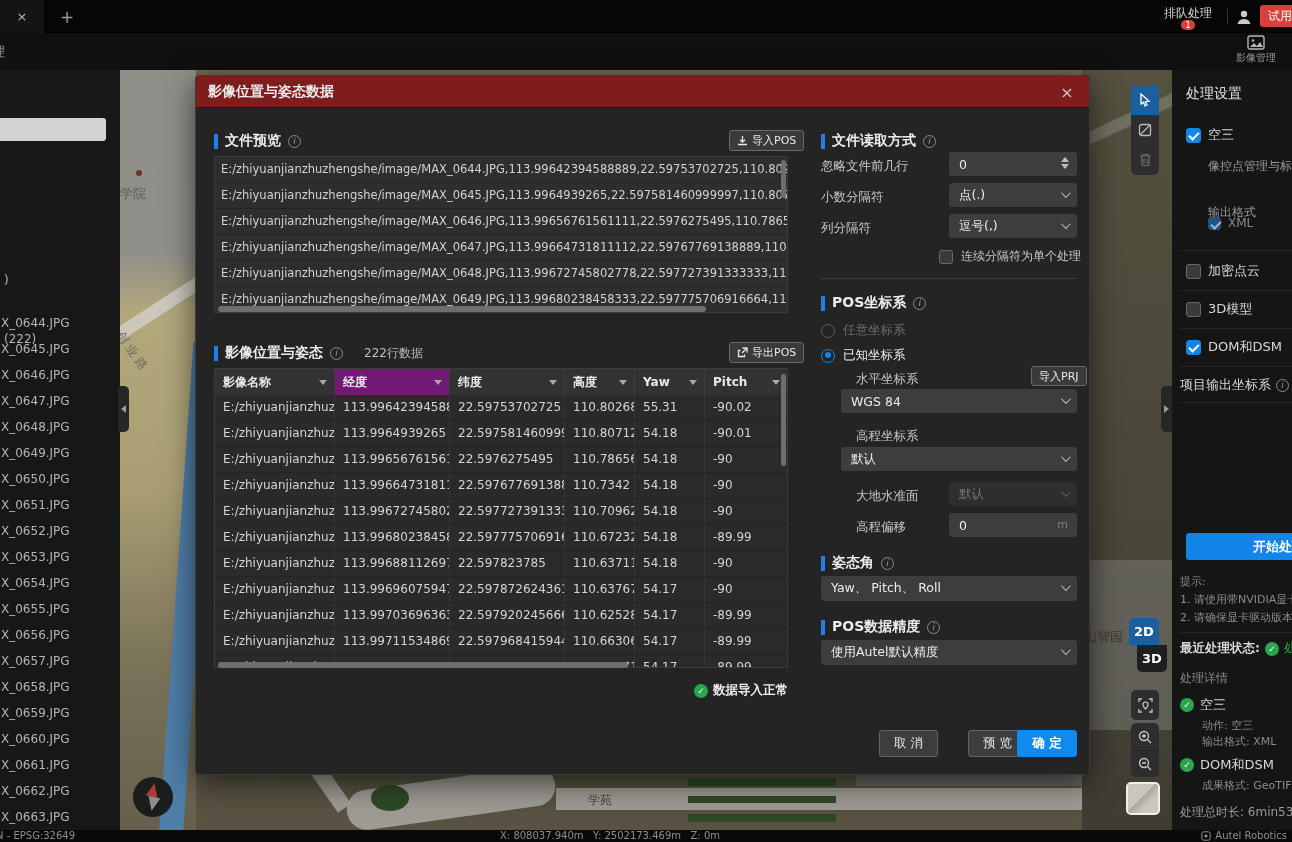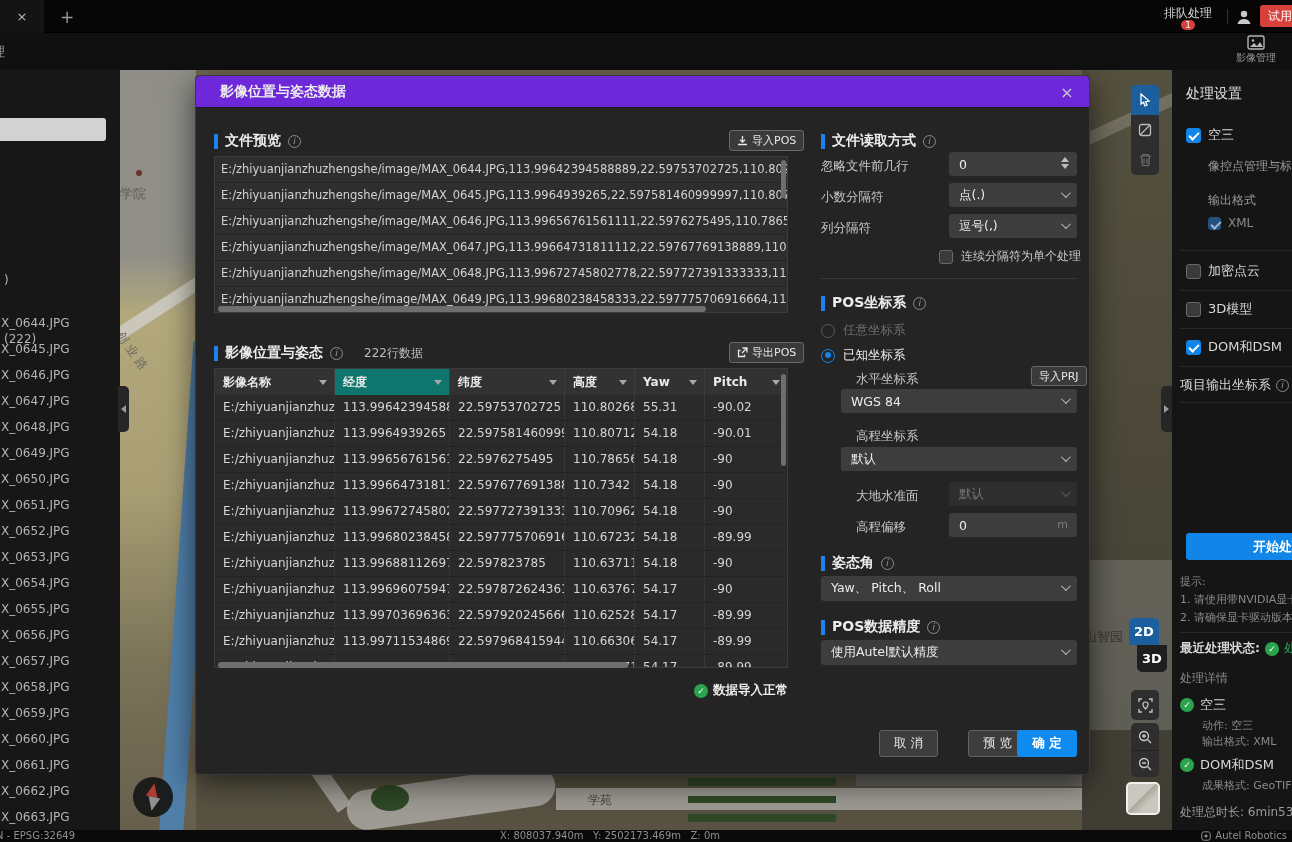--- a/index.html
+++ b/index.html
@@ -73,22 +73,22 @@
     font-size:13px;font-weight:bold;display:flex;align-items:center;justify-content:center;}
   .rp-dim{color:#8a8a8a;font-size:11px;white-space:nowrap;position:absolute;left:14px;}
   .gcheck{width:14px;height:14px;border-radius:50%;background:#2aa44d;color:#fff;font-size:9px;display:inline-flex;
     align-items:center;justify-content:center;flex:none;}
   .gcheck::after{content:"✓";}
   
   .statusbar{position:absolute;left:0;top:830px;width:1292px;height:12px;background:#0a0a0a;color:#8f8f8f;font-size:10px;}
   
   .modal{position:absolute;left:195px;top:75px;width:895px;height:700px;background:#242424;border:1px solid #3a3a3a;
     border-radius:4px;box-shadow:0 8px 30px rgba(0,0,0,.6);}
-  .mhead{position:absolute;left:0;top:0;width:100%;height:32px;background:#6d28d9;border-bottom:1px solid #1b1b1b;
-    border-radius:4px 4px 0 0;display:flex;align-items:center;padding:0 24px;}
+  .mhead{position:absolute;left:0;top:0;width:100%;height:32px;background:#7f1d1d;border-bottom:1px solid #1b1b1b;
+    border-radius:4px 4px 0 0;display:flex;align-items:center;padding:0 12px;}
   .mtitle{font-size:14px;font-weight:bold;color:#ececec;}
   .mclose{position:absolute;right:12px;top:6px;width:20px;height:20px;color:#c5c5c5;font-size:16px;
     display:flex;align-items:center;justify-content:center;}
   .sechead{position:absolute;display:flex;align-items:center;gap:7px;}
   .marker{width:4px;height:15px;background:#1f80f0;flex:none;}
   .sectitle{font-size:14px;font-weight:bold;color:#ececec;}
   .info{width:13px;height:13px;border:1px solid #8b8b8b;border-radius:50%;color:#9a9a9a;font-size:9px;
     display:inline-flex;align-items:center;justify-content:center;flex:none;}
   .info::after{content:"i";font-style:italic;}
   .posbtn{position:absolute;height:21px;background:#3a3a3a;border:1px solid #6a6a6a;border-radius:3px;color:#e8e8e8;
@@ -300,21 +300,21 @@
   <div style="position:absolute;left:0;top:0;width:34px;height:33px;background:linear-gradient(135deg,#c9c7bf 40%,#a9a599 41%,#c9c7bf 60%);"></div>
 </div>
 
 <div class="rpanel">
   <div class="rp-title">处理设置</div>
   <div class="rp-row" style="top:56px;">
     <span class="cbx on"></span>
     <span>空三</span>
   </div>
   <div class="rp-sub" style="top:88px;">像控点管理与标记</div>
-  <div class="rp-sub" style="top:122px;">输出格式</div>
+  <div class="rp-sub" style="top:134px;">输出格式</div>
   <div class="rp-row" style="left:36px;top:146px;color:#8a8a8a;font-size:12px;">
     <span class="cbx dim" style="width:13px;height:13px;"></span>
     <span>XML</span>
   </div>
   <div class="rp-div" style="top:180px;"></div>
   <div class="rp-row" style="top:192px;">
     <span class="cbx"></span>
     <span>加密点云</span>
   </div>
   <div class="rp-div" style="top:220px;"></div>
@@ -400,21 +400,21 @@
   <div class="posbtn" style="left:533px;top:266px;">
     <svg width="11" height="11" viewBox="0 0 11 11">
         <path d="M3.5 3.5h-2v6h6v-2M5.5 1h4.5v4.5M10 1L5 6" fill="none" stroke="#e8e8e8" stroke-width="1.3"></path>
       </svg>
     <span>导出POS</span>
   </div>
   <div class="tbl">
     <div class="thead" style="display:flex;">
 
     <div style="position: relative; width: 120px; height: 26px; line-height: 26px; font-size: 12px; font-weight: bold; color: rgb(234, 234, 234); background: rgb(50, 50, 50); padding: 0px 8px; white-space: nowrap; overflow: hidden; border-right: 1px solid rgb(61, 61, 61); flex: 0 0 auto;" class="th-cellwrap"><span>影像名称</span><span class="caret"></span></div>
-        <div style="position: relative; width: 115px; height: 26px; line-height: 26px; font-size: 12px; font-weight: bold; color: rgb(234, 234, 234); background: #0f766e; padding: 0px 8px; white-space: nowrap; overflow: hidden; border-right: 1px solid rgb(61, 61, 61); flex: 0 0 auto;" class="th-cellwrap"><span>经度</span><span class="caret"></span></div>
+        <div style="position: relative; width: 115px; height: 26px; line-height: 26px; font-size: 12px; font-weight: bold; color: rgb(234, 234, 234); background: #701a75; padding: 0px 8px; white-space: nowrap; overflow: hidden; border-right: 1px solid rgb(61, 61, 61); flex: 0 0 auto;" class="th-cellwrap"><span>经度</span><span class="caret"></span></div>
         <div style="position: relative; width: 115px; height: 26px; line-height: 26px; font-size: 12px; font-weight: bold; color: rgb(234, 234, 234); background: rgb(50, 50, 50); padding: 0px 8px; white-space: nowrap; overflow: hidden; border-right: 1px solid rgb(61, 61, 61); flex: 0 0 auto;" class="th-cellwrap"><span>纬度</span><span class="caret"></span></div>
         <div style="position: relative; width: 70px; height: 26px; line-height: 26px; font-size: 12px; font-weight: bold; color: rgb(234, 234, 234); background: rgb(50, 50, 50); padding: 0px 8px; white-space: nowrap; overflow: hidden; border-right: 1px solid rgb(61, 61, 61); flex: 0 0 auto;" class="th-cellwrap"><span>高度</span><span class="caret"></span></div>
         <div style="position: relative; width: 70px; height: 26px; line-height: 26px; font-size: 12px; font-weight: bold; color: rgb(234, 234, 234); background: rgb(50, 50, 50); padding: 0px 8px; white-space: nowrap; overflow: hidden; border-right: 1px solid rgb(61, 61, 61); flex: 0 0 auto;" class="th-cellwrap"><span>Yaw</span><span class="caret"></span></div>
         <div style="position: relative; width: 82px; height: 26px; line-height: 26px; font-size: 12px; font-weight: bold; color: rgb(234, 234, 234); background: rgb(50, 50, 50); padding: 0px 8px; white-space: nowrap; overflow: hidden; border-right: none; flex: 0 0 auto;" class="th-cellwrap"><span>Pitch</span><span class="caret"></span></div>
       </div>
     <div class="tbody">
 
         <div class="tr">
           <div>E:/zhiyuanjianzhuz...</div>
           <div>113.99642394588...</div>

